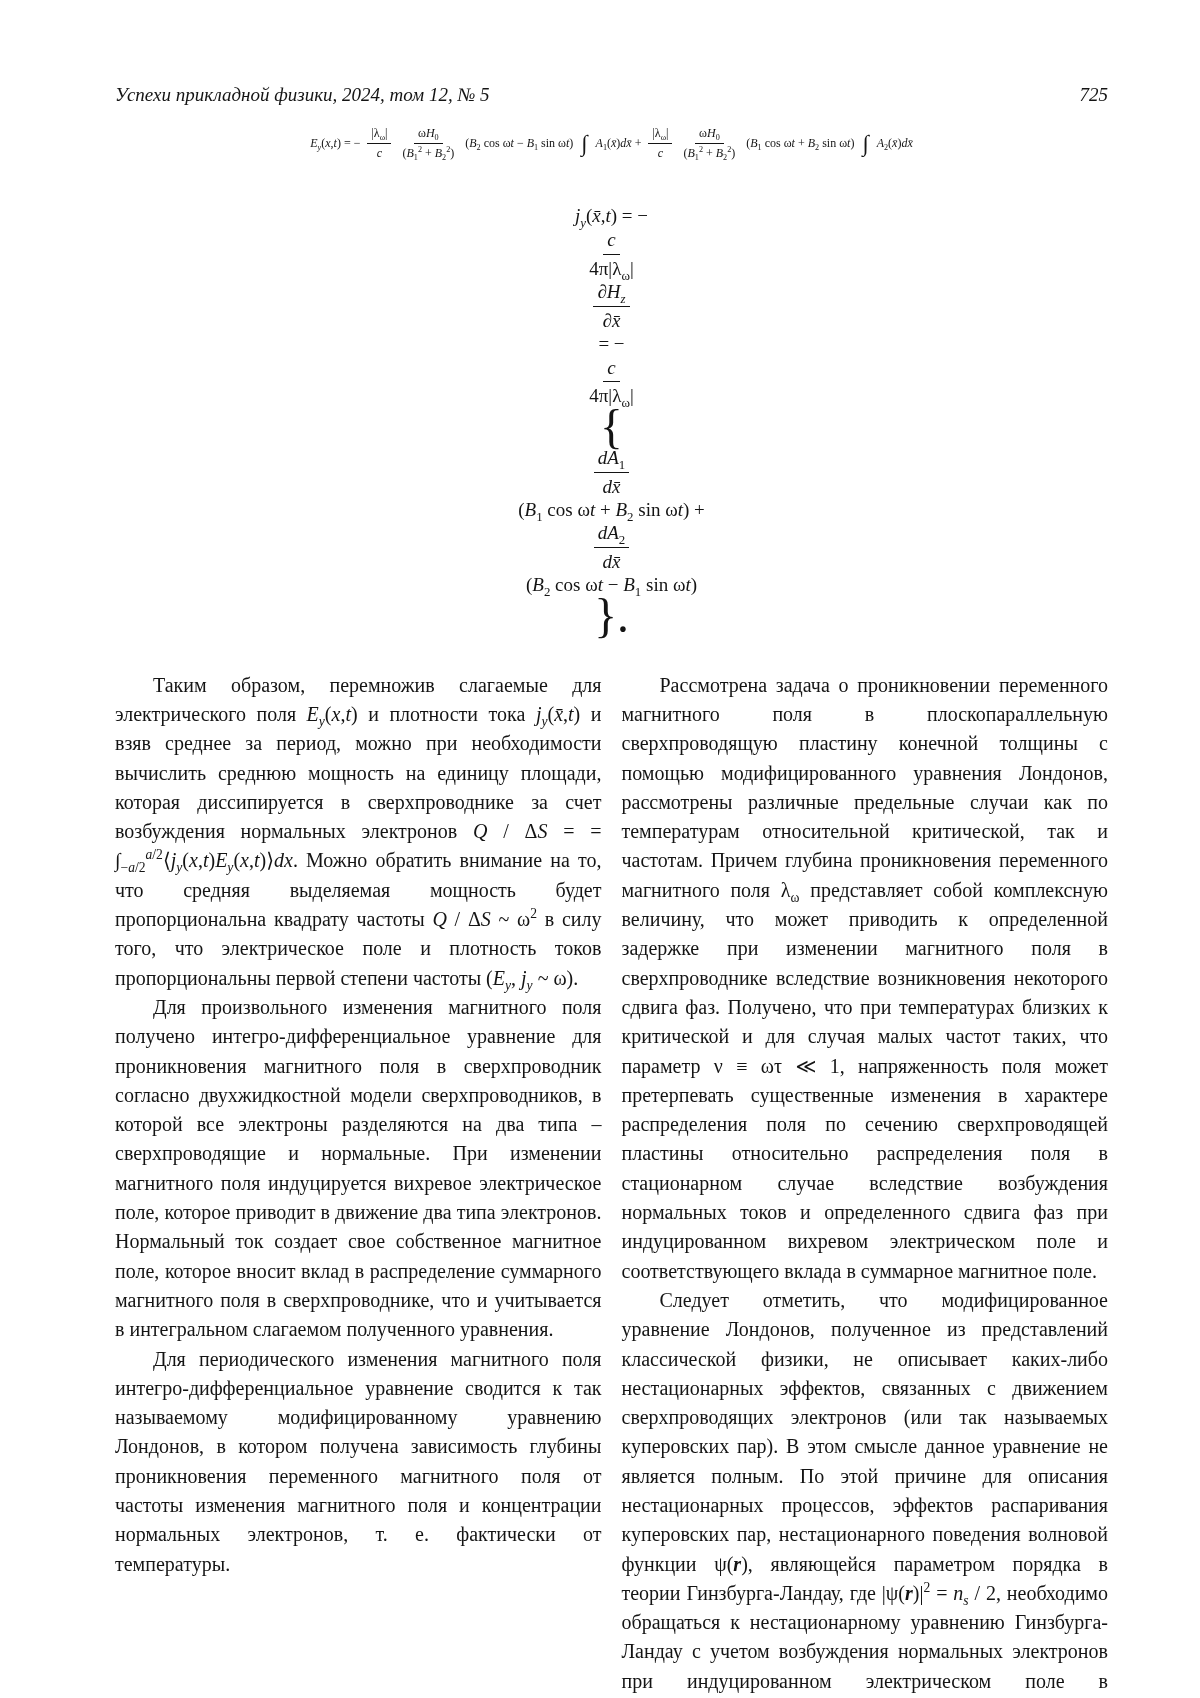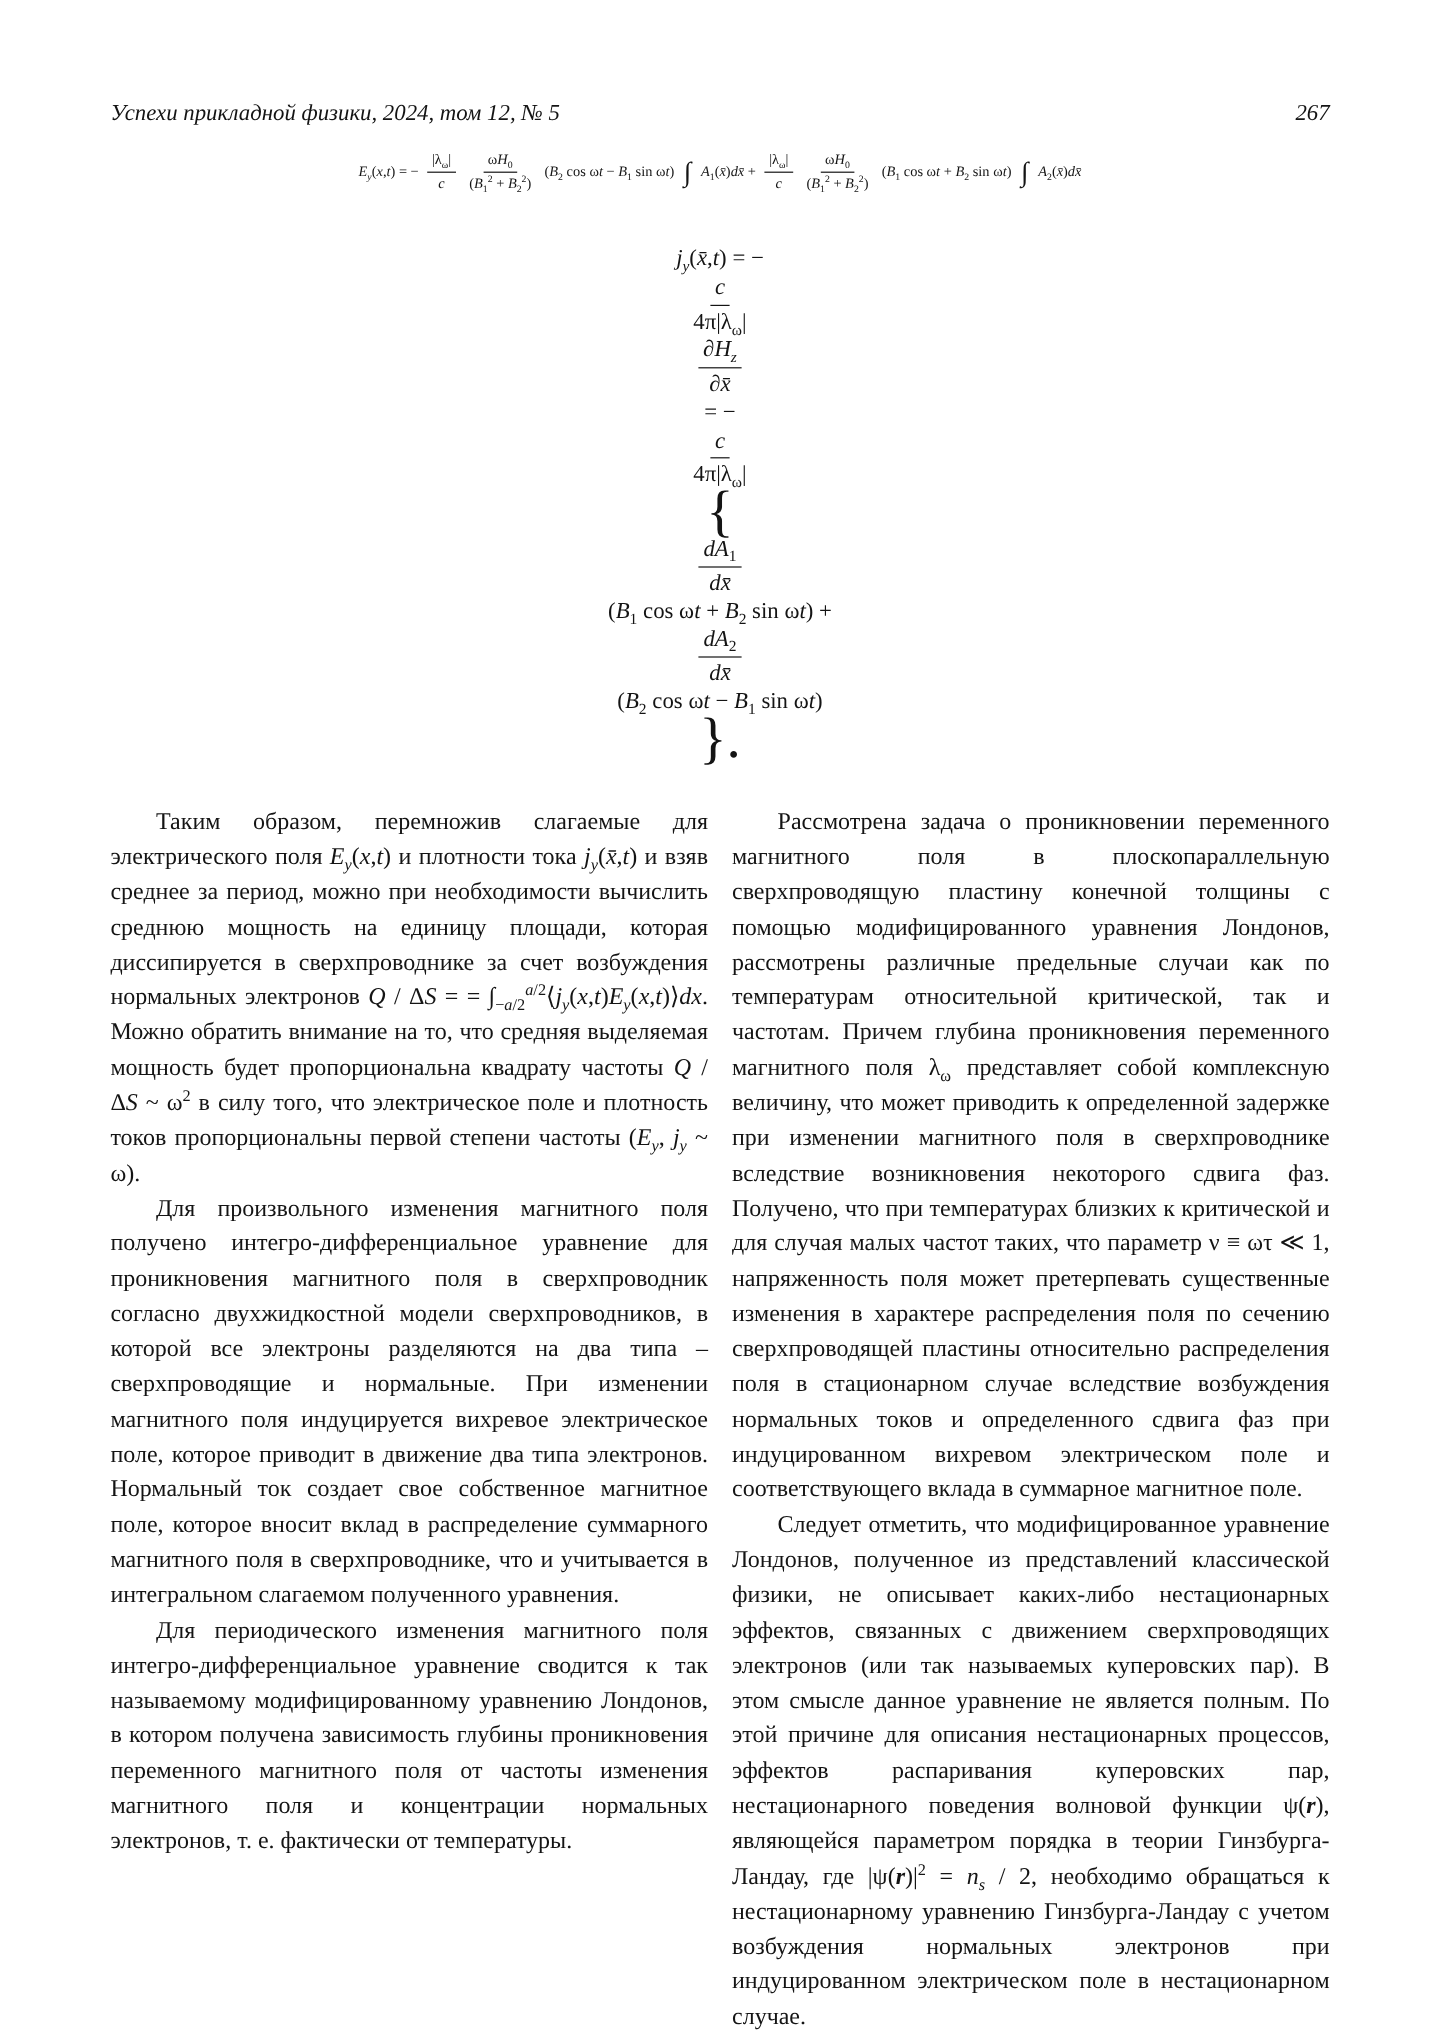--- a/index.html
+++ b/index.html
@@ -5,21 +5,21 @@
   * { margin: 0; padding: 0; box-sizing: border-box; }
   html, body { background: #ffffff; }
   body {
     width: 1200px;
     height: 1698px;
     position: relative;
     overflow: hidden;
     font-family: "Liberation Serif", serif;
     color: #141414;
   }
-  .page { position: absolute; inset: 0; padding: 84px 92px 50px 92px; }
+  .page { position: absolute; inset: 0; padding: 84px 92px 50px 115px; }
 
   
   .page-header {
     display: flex;
     justify-content: space-between;
     align-items: baseline;
     font-size: 19px;
     font-style: italic;
   }
 
@@ -69,21 +69,21 @@
     margin: 30px 0 26px 0;
   }
 </style>
 </head>
 <body>
 
 <div class="page">
 
   <header class="page-header">
     <span>Успехи прикладной физики, 2024, том 12, № 5</span>
-    <span>267</span>
+    <span>725</span>
   </header>
 
   <section class="equations">
 
     <div class="equation eq1">
       <span class="frag"><i>E<sub>y</sub></i>(<i>x</i>,<i>t</i>) = −</span>
       <span class="frac">
         <span class="num">|λ<sub>ω</sub>|</span>
         <span class="den"><i>c</i></span>
       </span>

